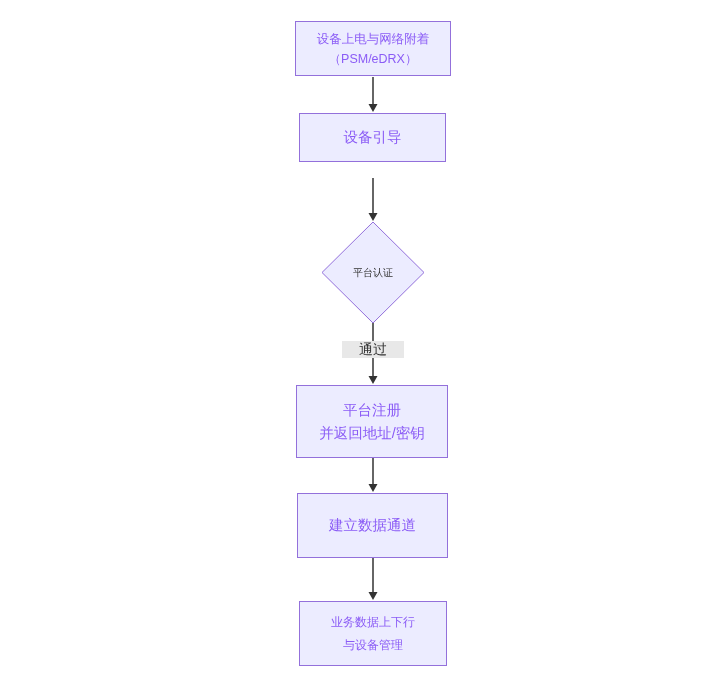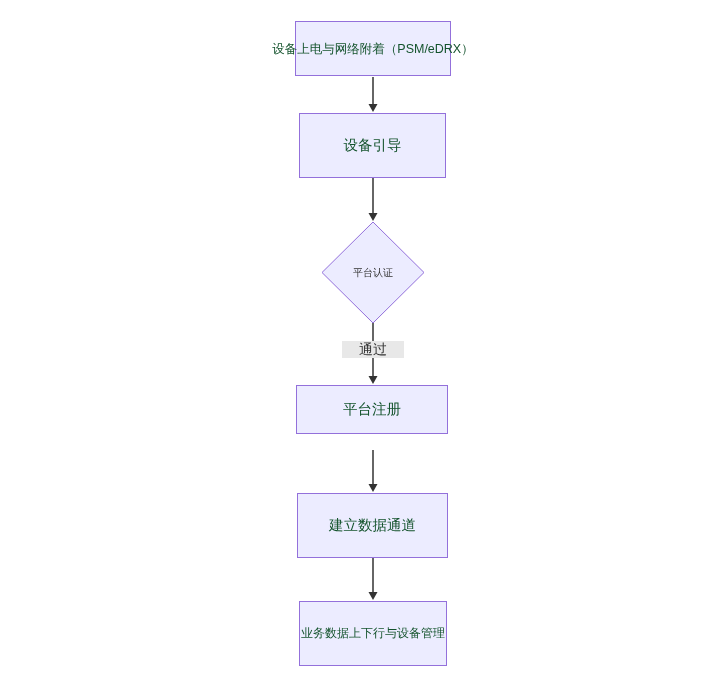--- a/index.html
+++ b/index.html
@@ -22,31 +22,31 @@
   .edge-layer {
     position: absolute;
     left: 0;
     top: 0;
   }
   .node {
     position: absolute;
     box-sizing: border-box;
     background: #ECECFF;
     border: 1px solid #9370DB;
-    color: #14532d;
+    color: #8b5cf6;
     display: flex;
-    flex-direction: row;
+    flex-direction: column;
     align-items: center;
     justify-content: center;
     text-align: center;
   }
   .node .line { white-space: nowrap; }
   .n-power    { left: 295px; top: 21px;  width: 156px; height: 55px; font-size: 12.5px; line-height: 20px; }
-  .n-boot     { left: 299px; top: 113px; width: 147px; height: 65px; font-size: 14.5px; line-height: 23px; }
-  .n-register { left: 296px; top: 385px; width: 152px; height: 49px; font-size: 14.5px; line-height: 23px; }
+  .n-boot     { left: 299px; top: 113px; width: 147px; height: 49px; font-size: 14.5px; line-height: 23px; }
+  .n-register { left: 296px; top: 385px; width: 152px; height: 73px; font-size: 14.5px; line-height: 23px; }
   .n-channel  { left: 297px; top: 493px; width: 151px; height: 65px; font-size: 14.5px; line-height: 23px; text-align: center; }
   .n-business { left: 299px; top: 601px; width: 148px; height: 65px; font-size: 12px; line-height: 23px; }
   .diamond-label {
     position: absolute;
     left: 323px;
     top: 258px;
     width: 100px;
     height: 29px;
     display: flex;
     align-items: center;
@@ -101,20 +101,21 @@
   <div class="node n-boot">
     <div class="line">设备引导</div>
   </div>
 
   <div class="diamond-label">平台认证</div>
 
   <div class="edge-label">通过</div>
 
   <div class="node n-register">
     <div class="line">平台注册</div>
+    <div class="line">并返回地址/密钥</div>
   </div>
 
   <div class="node n-channel">
     <div class="line">建立数据通道</div>
   </div>
 
   <div class="node n-business">
     <div class="line">业务数据上下行</div>
     <div class="line">与设备管理</div>
   </div>

